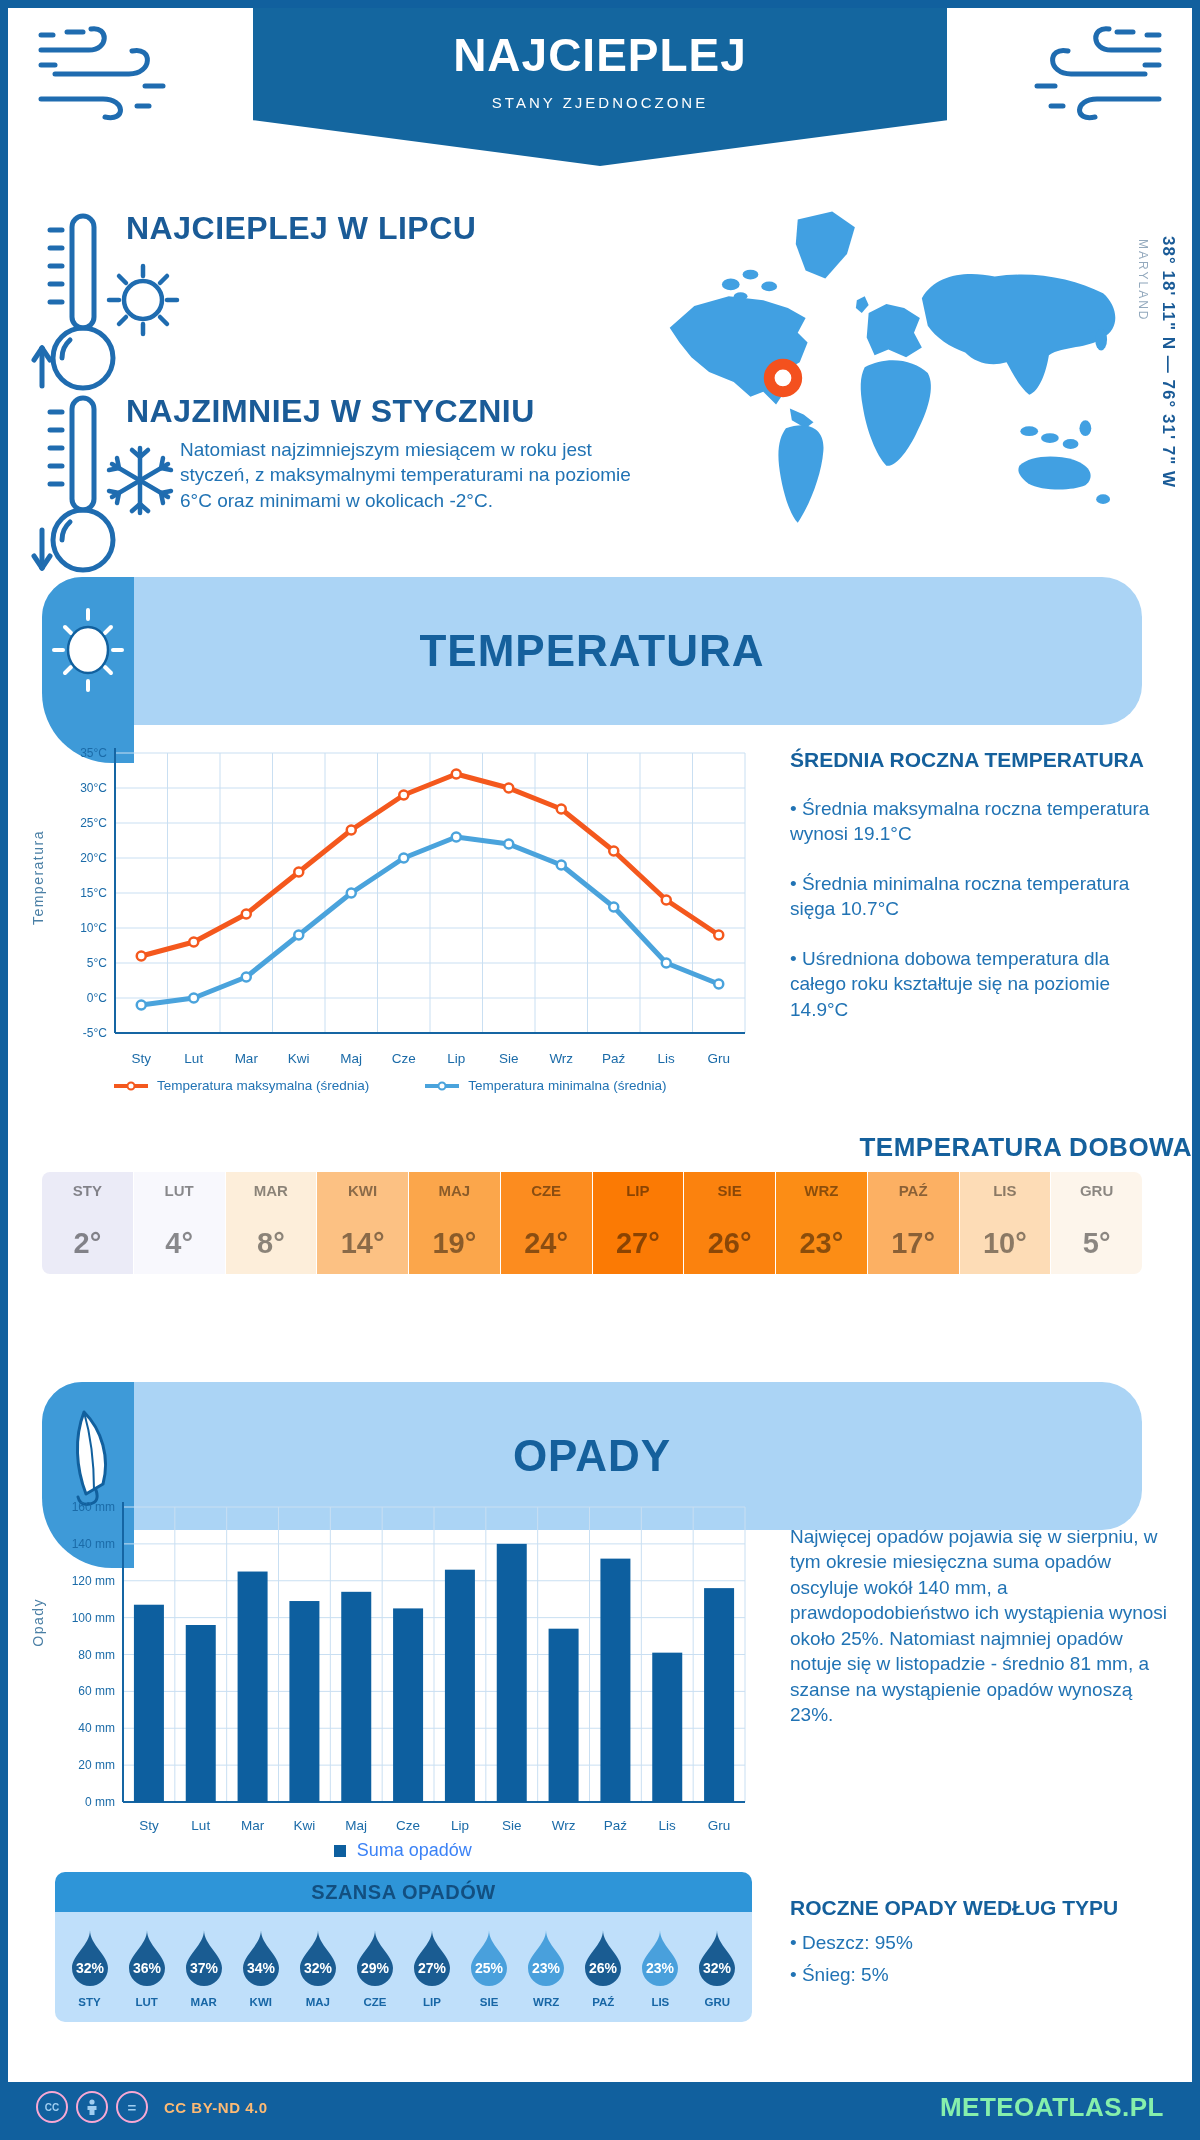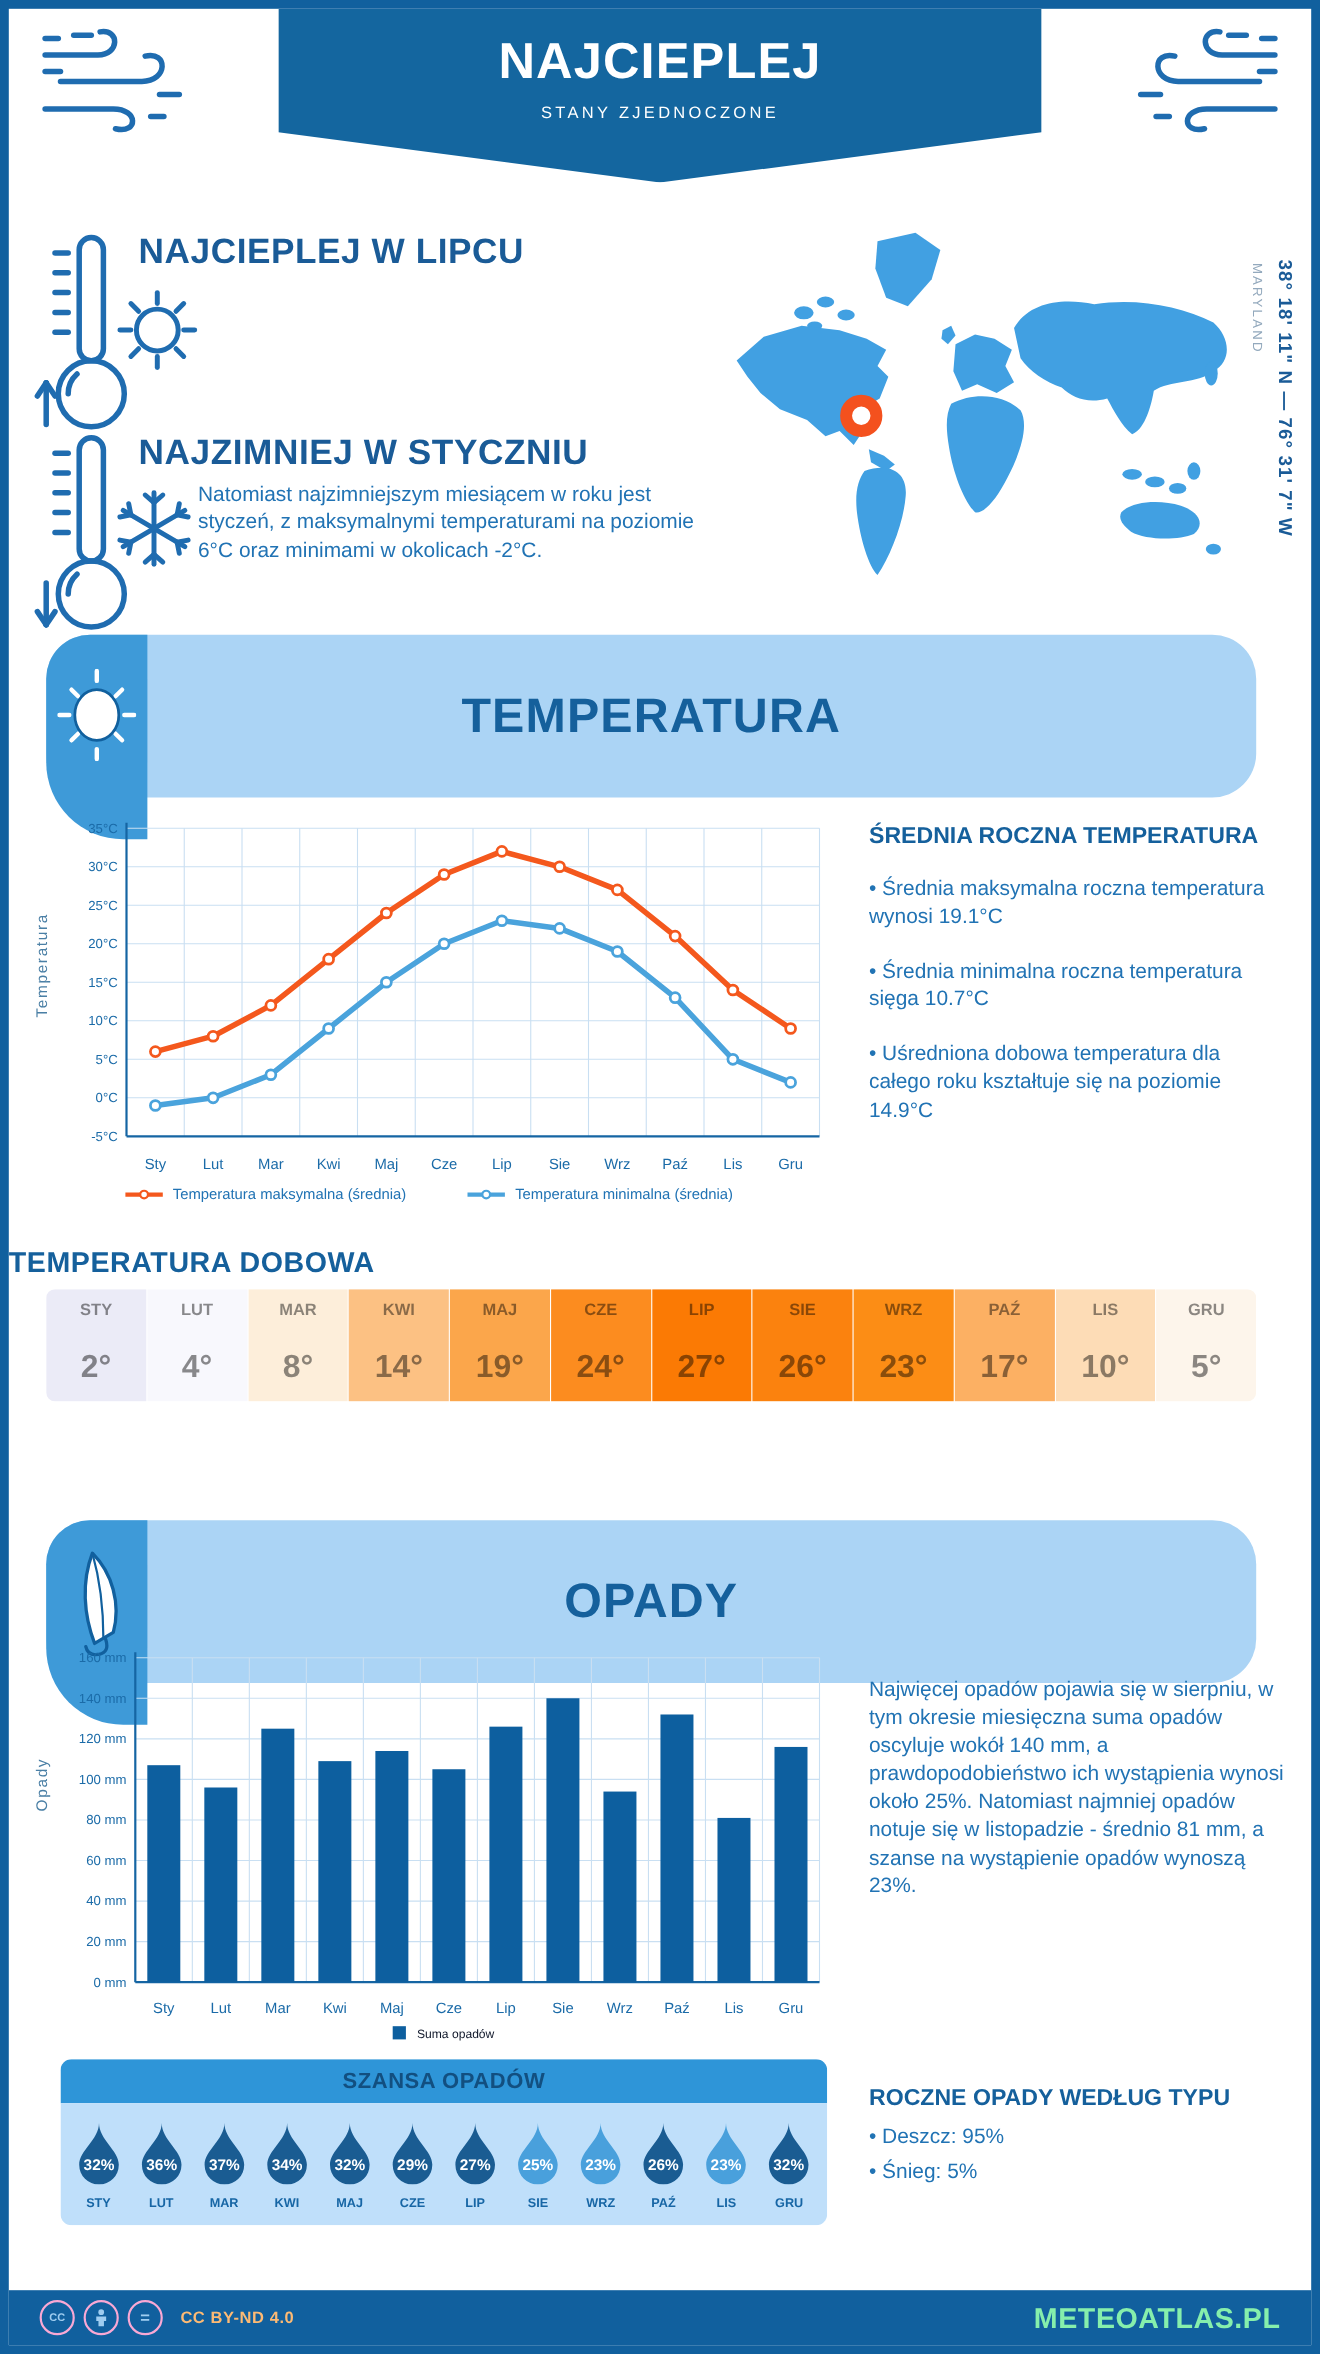--- a/index.html
+++ b/index.html
@@ -34,21 +34,21 @@
   .tick{font:12px "Liberation Sans",sans-serif;fill:#1b6ba8;}
   .mlabel{font:13.5px "Liberation Sans",sans-serif;fill:#1b6ba8;}
   .ylab{writing-mode:vertical-rl;transform:rotate(180deg);font-size:14px;color:#4a7fa5;letter-spacing:1.5px;}
 
   .sum-title{font-size:21px;font-weight:700;color:#15609c;}
   .bullet{margin-bottom:24px;}
 
   .legend-row{display:flex;gap:55px;align-items:center;}
   .legend-item{display:flex;gap:8px;align-items:center;font-size:13.5px;color:#2173b4;}
 
-  .daily-title{width:100%;text-align:left;font-size:26px;font-weight:700;color:#15609c;letter-spacing:.5px;}
+  .daily-title{width:100%;text-align:right;font-size:26px;font-weight:700;color:#15609c;letter-spacing:.5px;}
 
   
   .temp-table{display:flex;gap:1px;width:1100px;border-radius:8px;overflow:hidden;}
   .temp-col{flex:1;display:flex;flex-direction:column;gap:2px;}
   .temp-col .m{height:38px;line-height:38px;text-align:center;font-size:15px;font-weight:700;color:rgba(0,0,0,.45);}
   .temp-col .v{height:62px;line-height:62px;text-align:center;font-size:29px;font-weight:700;color:rgba(0,0,0,.45);}
 
   
   .chance-box{width:697px;border-radius:10px;overflow:hidden;}
   .chance-head{height:40px;line-height:40px;background:#2e95d8;text-align:center;
@@ -424,21 +424,21 @@
       <rect x="547.4166666666667" y="66.625" width="30" height="243.375" fill="#0d5f9f"></rect>
       <text class="mlabel" x="562.4166666666667" y="338" text-anchor="middle">Paź</text>
       <rect x="599.25" y="160.65625" width="30" height="149.34375" fill="#0d5f9f"></rect>
       <text class="mlabel" x="614.25" y="338" text-anchor="middle">Lis</text>
       <rect x="651.0833333333334" y="96.125" width="30" height="213.875" fill="#0d5f9f"></rect>
       <text class="mlabel" x="666.0833333333334" y="338" text-anchor="middle">Gru</text>
     </svg>
   <div class="abs ylab" style="left:22px;top:1590px">Opady</div>
   <div class="abs" style="left:45px;top:1832px;width:700px;text-align:center">
     <span style="display:inline-block;width:12px;height:12px;background:#0d5f9f;vertical-align:-1px"></span>
-    <span style="font-size:11px;color:#0f172a;margin-left:6px">Suma opadów</span>
+    <span style="font-size:18px;color:#3b82f6;margin-left:6px">Suma opadów</span>
   </div>
 
   <div class="abs" style="left:782px;top:1490px;width:380px">
     <div class="body-text" style="margin-top:26px">Najwięcej opadów pojawia się w sierpniu, w tym okresie miesięczna suma opadów oscyluje wokół 140 mm, a prawdopodobieństwo ich wystąpienia wynosi około 25%. Natomiast najmniej opadów notuje się w listopadzie - średnio 81 mm, a szanse na wystąpienie opadów wynoszą 23%.</div>
   </div>
   <div class="abs sum-title" style="left:782px;top:1888px">ROCZNE OPADY WEDŁUG TYPU</div>
   <div class="abs body-text" style="left:782px;top:1922px">• Deszcz: 95%</div>
   <div class="abs body-text" style="left:782px;top:1954px">• Śnieg: 5%</div>
 
   <div class="abs chance-box" style="left:47px;top:1864px">

